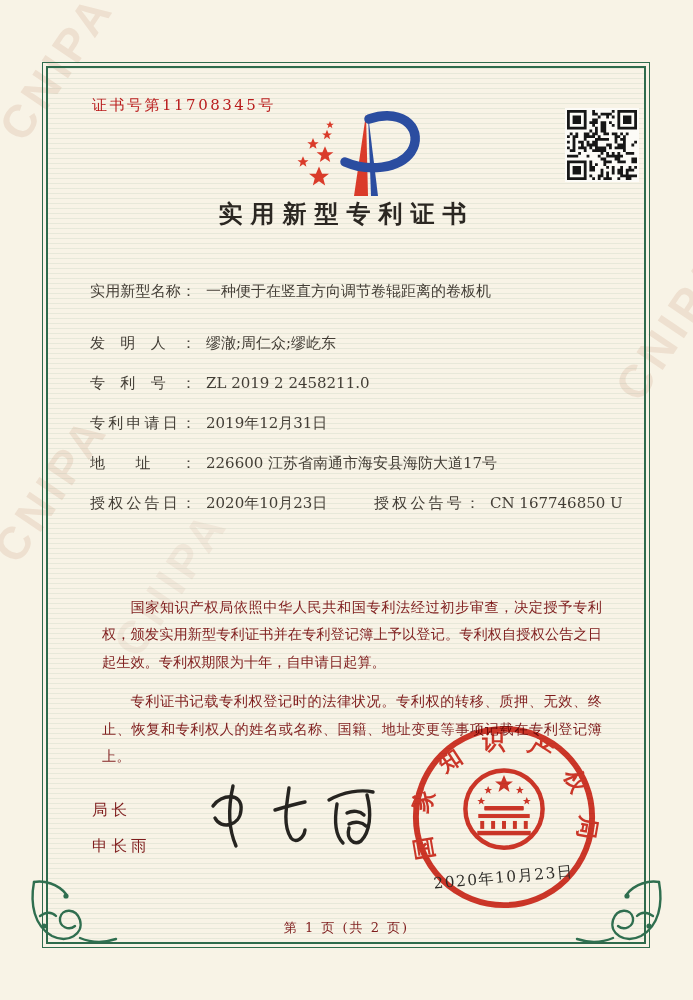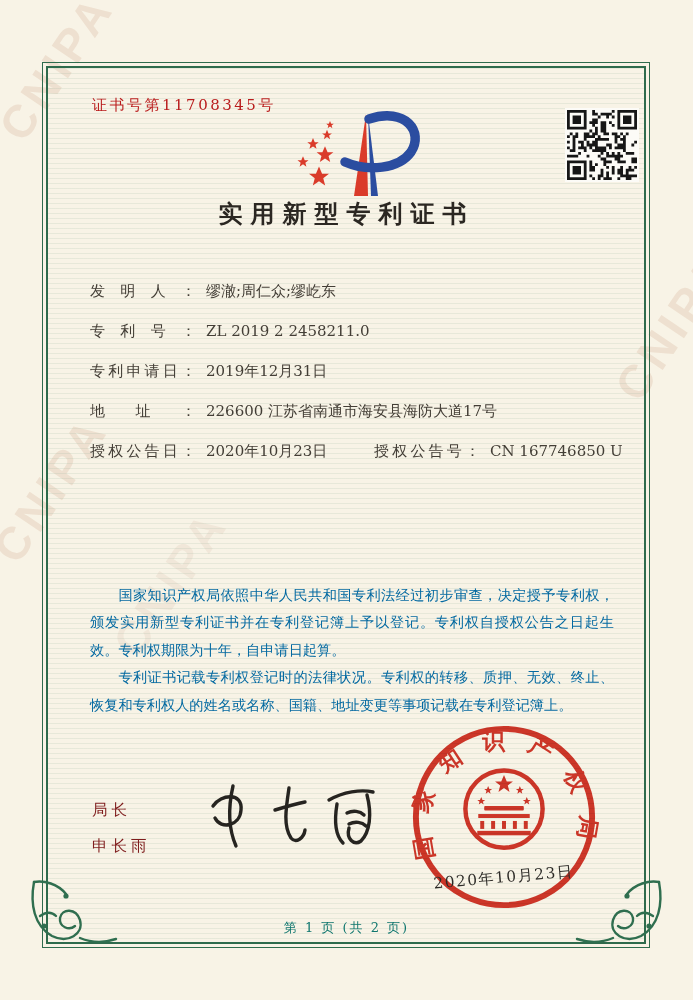--- a/index.html
+++ b/index.html
@@ -23,27 +23,27 @@
   .title{left:0;right:0;top:198px;text-align:center;font-size:24px;font-weight:700;
     letter-spacing:8px;color:#2b2722;}
   .fields{left:90px;top:282px;width:530px;font-size:15px;color:#433e36;}
   .frow{margin-bottom:21px;white-space:nowrap;}
   .frow.gap{margin-bottom:33px;}
   .flabel{display:inline-block;width:106px;text-align:justify;text-align-last:justify;}
   .fvalue{margin-left:10px;}
   .fvalue.w{display:inline-block;width:168px;}
   .flabel.l2{}
   .paras{left:90px;top:582px;width:524px;}
-  .paras p{margin:0;text-indent:2em;font-size:14.2px;line-height:1.93;
-    text-align:justify;color:#0369a1;}
+  .paras p{margin:12px;text-indent:2em;font-size:14.2px;line-height:1.93;
+    text-align:justify;color:#7f1d1d;}
   .director{left:92px;font-size:15.5px;letter-spacing:4px;color:#7f1d1d;}
   .sig{left:195px;top:776px;}
   .seal{left:405px;top:718px;mix-blend-mode:multiply;opacity:.93;}
   .pageno{left:0;right:0;top:919px;text-align:center;font-size:13px;
-    letter-spacing:2px;color:#0f766e;}
+    letter-spacing:2px;color:#7f1d1d;}
   .footnote{left:0;right:0;top:957px;text-align:center;font-size:13.5px;
     letter-spacing:4px;color:#3f3a32;z-index:2;}
   .corner{z-index:3;}
 </style>
 </head>
 <body>
 
 <div class="page">
 
   <div class="wm" style="left:-26px;top:40px;">CNIPA</div>
@@ -77,20 +77,23 @@
   <svg class="abs qr" width="70" height="70" viewBox="0 0 25 25">
     <path id="qrfinders" fill="#161616" d="M0 0h7v7h-7z M18 0h7v7h-7z M0 18h7v7h-7z"></path>
     <path fill="#fcfbf7" d="M1 1h5v5h-5z M19 1h5v5h-5z M1 19h5v5h-5z"></path>
     <path fill="#161616" d="M2 2h3v3h-3z M20 2h3v3h-3z M2 20h3v3h-3z"></path>
     <path id="qrdata" fill="#161616" d="M9 0h1v1h-1zM16 0h1v1h-1zM9 1h1v1h-1zM10 1h1v1h-1zM12 1h1v1h-1zM13 1h1v1h-1zM14 1h1v1h-1zM15 1h1v1h-1zM11 2h1v1h-1zM14 2h1v1h-1zM16 2h1v1h-1zM9 3h1v1h-1zM10 3h1v1h-1zM8 4h1v1h-1zM9 4h1v1h-1zM10 4h1v1h-1zM12 4h1v1h-1zM13 4h1v1h-1zM15 4h1v1h-1zM9 5h1v1h-1zM12 5h1v1h-1zM13 5h1v1h-1zM16 5h1v1h-1zM10 6h1v1h-1zM12 6h1v1h-1zM13 6h1v1h-1zM8 7h1v1h-1zM10 7h1v1h-1zM12 7h1v1h-1zM13 7h1v1h-1zM1 8h1v1h-1zM3 8h1v1h-1zM6 8h1v1h-1zM7 8h1v1h-1zM9 8h1v1h-1zM10 8h1v1h-1zM13 8h1v1h-1zM14 8h1v1h-1zM16 8h1v1h-1zM17 8h1v1h-1zM19 8h1v1h-1zM21 8h1v1h-1zM0 9h1v1h-1zM2 9h1v1h-1zM3 9h1v1h-1zM6 9h1v1h-1zM7 9h1v1h-1zM8 9h1v1h-1zM9 9h1v1h-1zM11 9h1v1h-1zM17 9h1v1h-1zM18 9h1v1h-1zM20 9h1v1h-1zM2 10h1v1h-1zM6 10h1v1h-1zM10 10h1v1h-1zM11 10h1v1h-1zM12 10h1v1h-1zM13 10h1v1h-1zM14 10h1v1h-1zM17 10h1v1h-1zM19 10h1v1h-1zM20 10h1v1h-1zM0 11h1v1h-1zM2 11h1v1h-1zM4 11h1v1h-1zM5 11h1v1h-1zM7 11h1v1h-1zM9 11h1v1h-1zM10 11h1v1h-1zM17 11h1v1h-1zM20 11h1v1h-1zM24 11h1v1h-1zM2 12h1v1h-1zM5 12h1v1h-1zM7 12h1v1h-1zM8 12h1v1h-1zM9 12h1v1h-1zM10 12h1v1h-1zM14 12h1v1h-1zM15 12h1v1h-1zM18 12h1v1h-1zM19 12h1v1h-1zM20 12h1v1h-1zM23 12h1v1h-1zM0 13h1v1h-1zM2 13h1v1h-1zM4 13h1v1h-1zM5 13h1v1h-1zM6 13h1v1h-1zM8 13h1v1h-1zM10 13h1v1h-1zM11 13h1v1h-1zM12 13h1v1h-1zM13 13h1v1h-1zM15 13h1v1h-1zM17 13h1v1h-1zM18 13h1v1h-1zM19 13h1v1h-1zM20 13h1v1h-1zM1 14h1v1h-1zM2 14h1v1h-1zM6 14h1v1h-1zM9 14h1v1h-1zM10 14h1v1h-1zM11 14h1v1h-1zM12 14h1v1h-1zM13 14h1v1h-1zM20 14h1v1h-1zM4 15h1v1h-1zM12 15h1v1h-1zM14 15h1v1h-1zM16 15h1v1h-1zM18 15h1v1h-1zM21 15h1v1h-1zM22 15h1v1h-1zM23 15h1v1h-1zM0 16h1v1h-1zM1 16h1v1h-1zM2 16h1v1h-1zM3 16h1v1h-1zM7 16h1v1h-1zM11 16h1v1h-1zM14 16h1v1h-1zM15 16h1v1h-1zM16 16h1v1h-1zM17 16h1v1h-1zM18 16h1v1h-1zM19 16h1v1h-1zM12 17h1v1h-1zM13 17h1v1h-1zM17 17h1v1h-1zM18 17h1v1h-1zM23 17h1v1h-1zM24 17h1v1h-1zM8 18h1v1h-1zM13 18h1v1h-1zM14 18h1v1h-1zM15 18h1v1h-1zM18 18h1v1h-1zM19 18h1v1h-1zM20 18h1v1h-1zM23 18h1v1h-1zM24 18h1v1h-1zM8 19h1v1h-1zM10 19h1v1h-1zM13 19h1v1h-1zM8 20h1v1h-1zM9 20h1v1h-1zM14 20h1v1h-1zM16 20h1v1h-1zM19 20h1v1h-1zM22 20h1v1h-1zM24 20h1v1h-1zM8 21h1v1h-1zM9 21h1v1h-1zM12 21h1v1h-1zM16 21h1v1h-1zM18 21h1v1h-1zM19 21h1v1h-1zM21 21h1v1h-1zM22 21h1v1h-1zM23 21h1v1h-1zM12 22h1v1h-1zM14 22h1v1h-1zM16 22h1v1h-1zM18 22h1v1h-1zM19 22h1v1h-1zM21 22h1v1h-1zM8 23h1v1h-1zM11 23h1v1h-1zM12 23h1v1h-1zM14 23h1v1h-1zM19 23h1v1h-1zM20 23h1v1h-1zM21 23h1v1h-1zM22 23h1v1h-1zM23 23h1v1h-1zM24 23h1v1h-1zM9 24h1v1h-1zM11 24h1v1h-1zM13 24h1v1h-1zM14 24h1v1h-1zM15 24h1v1h-1zM18 24h1v1h-1zM21 24h1v1h-1zM22 24h1v1h-1z"></path>
   </svg>
 
   <div class="abs title">实用新型专利证书</div>
 
   <div class="abs fields">
+    <div class="frow gap">
+      <span class="flabel">实用新型名称：</span><span class="fvalue">一种便于在竖直方向调节卷辊距离的卷板机</span>
+    </div>
     <div class="frow">
       <span class="flabel">发明人：</span><span class="fvalue">缪澈;周仁众;缪屹东</span>
     </div>
     <div class="frow">
       <span class="flabel">专利号：</span><span class="fvalue">ZL 2019 2 2458211.0</span>
     </div>
     <div class="frow">
       <span class="flabel">专利申请日：</span><span class="fvalue">2019年12月31日</span>
     </div>
     <div class="frow">

